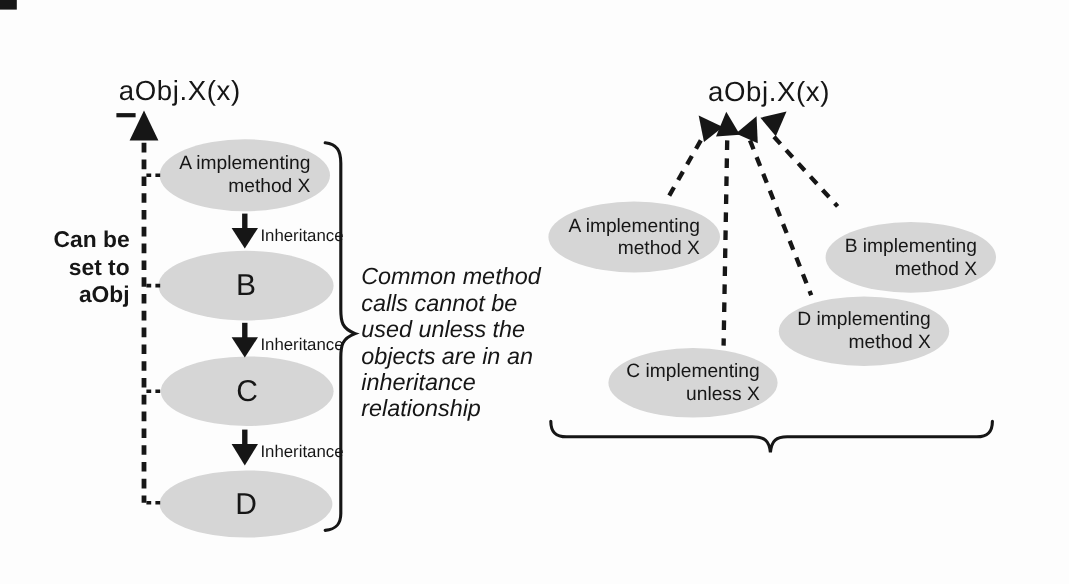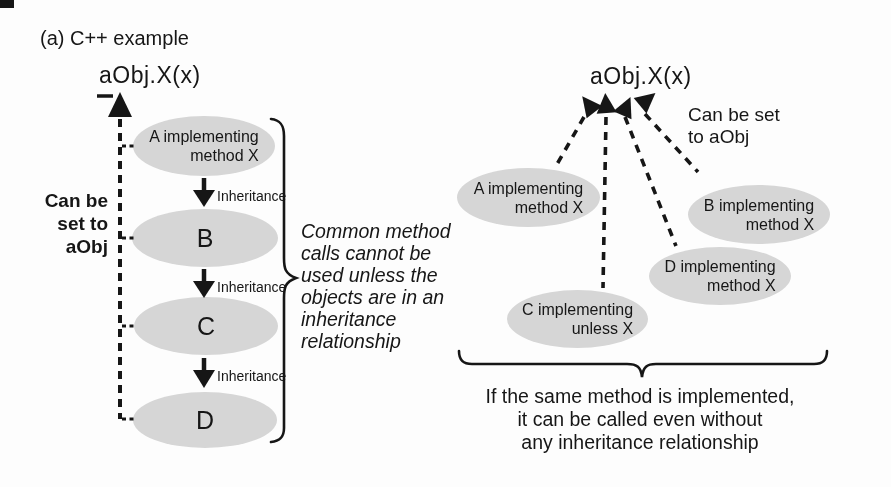--- a/index.html
+++ b/index.html
@@ -108,35 +108,29 @@
 
     <line x1="584" y1="117" x2="556" y2="166" stroke="currentColor" stroke-width="3.6" stroke-dasharray="8 7"></line>
     <line x1="606" y1="117" x2="603" y2="288" stroke="currentColor" stroke-width="3.6" stroke-dasharray="8 7"></line>
     <line x1="625" y1="117" x2="676" y2="246" stroke="currentColor" stroke-width="3.6" stroke-dasharray="8 7"></line>
     <line x1="645" y1="114" x2="698" y2="172" stroke="currentColor" stroke-width="3.6" stroke-dasharray="8 7"></line>
 
     <path d="M459,351 C459,360 463,364 472,364 L627,364 C637,364 641,367 642,377
              C643,367 647,364 656,364 L814,364 C823,364 827,360 827,351" fill="none" stroke="currentColor" stroke-width="2.6" stroke-linecap="round"></path>
   </svg>
 
-  <div class="txt title" style="left:40px;top:27px">(a) C++ example</div>
   <div class="txt call" style="left:99px;top:62px">aObj.X(x)</div>
   <div class="txt side-note-a" style="left:28px;top:189px;width:80px">Can be
 set to
 aObj</div>
   <div class="txt inh-label" style="left:217px;top:189px">Inheritance</div>
   <div class="txt inh-label" style="left:217px;top:280px">Inheritance</div>
   <div class="txt inh-label" style="left:217px;top:369px">Inheritance</div>
   <div class="txt brace-note" style="left:301px;top:220px;width:150px">Common method
 calls cannot be
 used unless the
 objects are in an
 inheritance
 relationship</div>
 
   <div class="txt call" style="left:590px;top:63px">aObj.X(x)</div>
-  <div class="txt side-note-b" style="left:688px;top:104px">Can be set
-to aObj</div>
-  <div class="txt bottom-note" style="left:438px;top:385px;width:404px">If the same method is implemented,
-it can be called even without
-any inheritance relationship</div>
 
 </div>
 
 </body></html>

